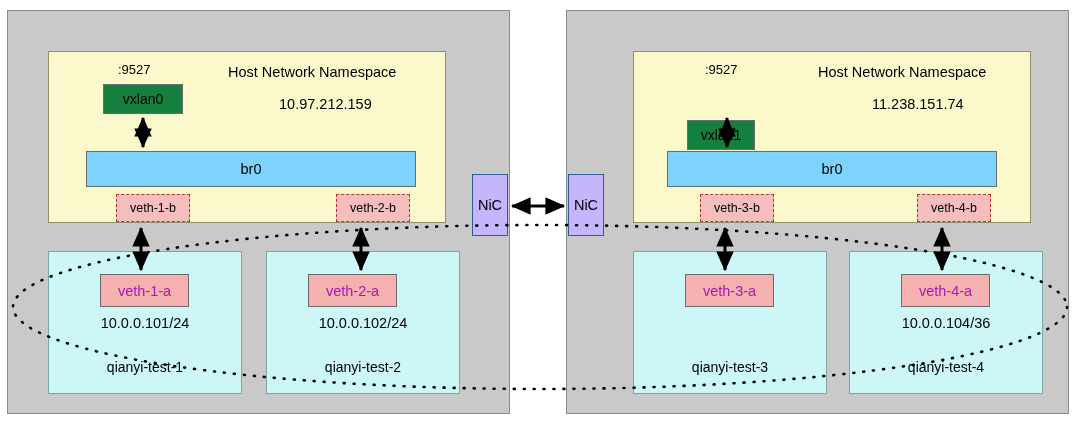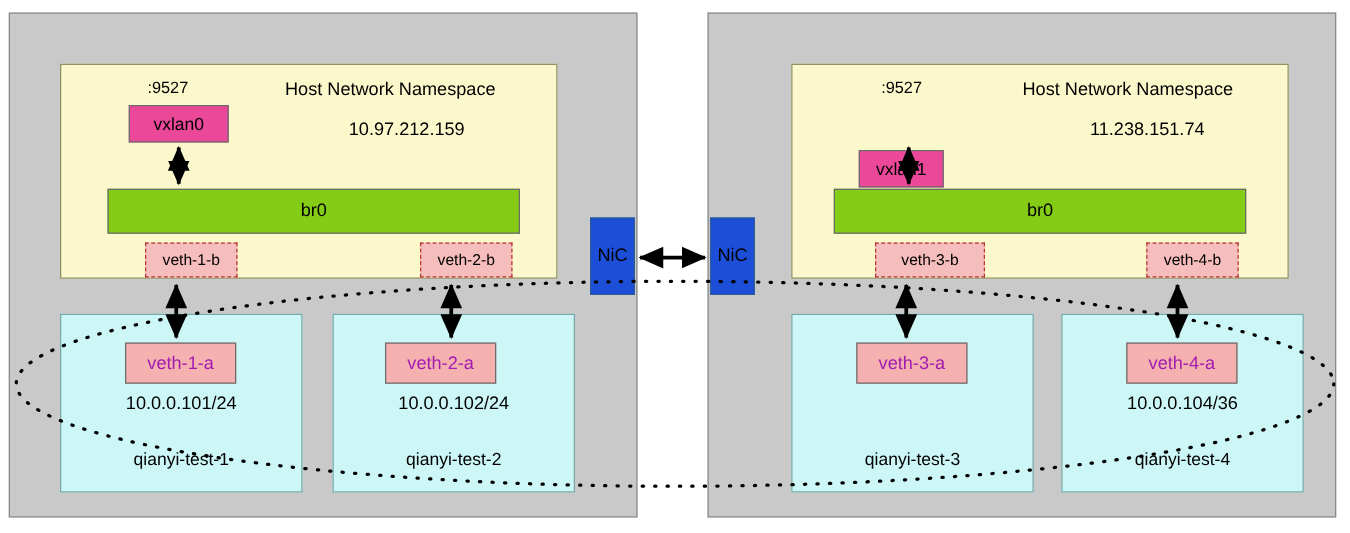--- a/index.html
+++ b/index.html
@@ -40,32 +40,32 @@
     white-space: nowrap;
   }
   .port-label {
     position: absolute;
     font-size: 13px;
     color: #000;
     white-space: nowrap;
   }
   .vxlan-box {
     position: absolute;
-    background: #ec4899;
+    background: #15803d;
     border: 1px solid #6b6b6b;
     box-sizing: border-box;
     display: flex;
     align-items: center;
     justify-content: center;
     font-size: 14px;
     color: #000;
   }
   .br-box {
     position: absolute;
-    background: #84cc16;
+    background: #7dd3fc;
     border: 1px solid #6b6b6b;
     box-sizing: border-box;
     display: flex;
     align-items: center;
     justify-content: center;
     font-size: 14.5px;
     color: #000;
     text-align: right;
   }
   .vethb-box {
@@ -106,21 +106,21 @@
   }
   .ctr-name {
     position: absolute;
     font-size: 14px;
     color: #000;
     text-align: center;
     white-space: nowrap;
   }
   .nic-box {
     position: absolute;
-    background: #1d4ed8;
+    background: #c4b5fd;
     border: 1px solid #2c5d96;
     box-sizing: border-box;
     display: flex;
     align-items: center;
     justify-content: center;
     font-size: 14.5px;
     color: #000;
   }
   svg.overlay {
     position: absolute;
@@ -171,21 +171,21 @@
   <div class="ns-title" style="left:818px; top:64px;">Host Network Namespace</div>
 
   <div class="ns-ip" style="left:872px; top:96px;">11.238.151.74</div>
 
   <div class="port-label" style="left:705px; top:62px;">:9527</div>
 
   <div class="vxlan-box" style="left:687px; top:84px; width:68px; height:30px;margin-top:36px;">vxlan1</div>
 
   <div class="br-box" style="left:667px; top:151px; width:330px; height:36px;">br0</div>
 
-  <div class="vethb-box" style="left:688px; top:194px; width:88px; height:28px;">veth-3-b</div>
+  <div class="vethb-box" style="left:688px; top:194px; width:74px; height:28px;">veth-3-b</div>
 
   <div class="vethb-box" style="left:905px; top:194px; width:74px; height:28px;">veth-4-b</div>
 
   <div class="ctr-box" style="left:633px; top:251px; width:194px; height:143px;"></div>
   <div class="vetha-box" style="left:685px; top:274px; width:89px; height:33px;">veth-3-a</div>
   <div class="ctr-name" style="left:633px; top:359px; width:194px;">qianyi-test-3</div>
 
   <div class="ctr-box" style="left:849px; top:251px; width:194px; height:143px;"></div>
   <div class="vetha-box" style="left:901px; top:274px; width:89px; height:33px;">veth-4-a</div>
   <div class="ctr-ip" style="left:849px; top:315px; width:194px;">10.0.0.104/36</div>

